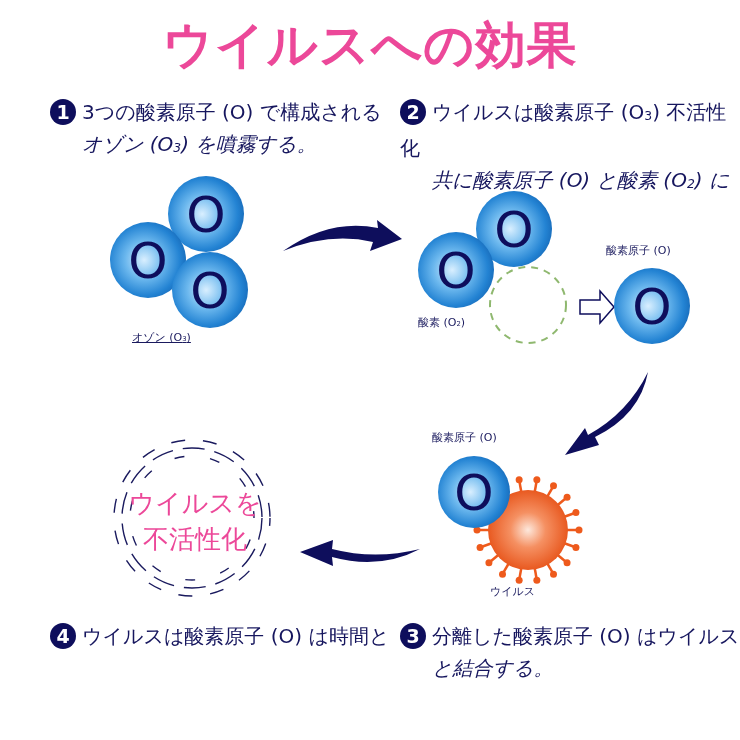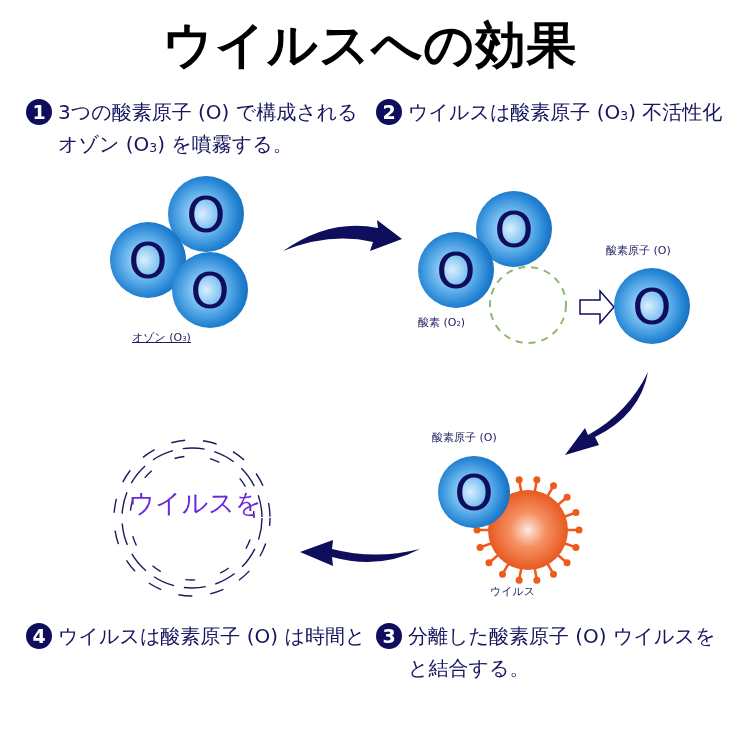--- a/index.html
+++ b/index.html
@@ -1,51 +1,52 @@
 <!DOCTYPE html>
 <html><head>
 <meta charset="utf-8">
 <style>
   html, body { margin: 0; padding: 0; background: #ffffff; }
   body { width: 740px; height: 740px; position: relative; overflow: hidden;
          font-family: "DejaVu Sans", "Liberation Sans", sans-serif; color: #14145a; }
   .abs { position: absolute; }
   .title { left: 0; top: 12px; width: 740px; text-align: center; font-size: 50px; font-weight: bold;
-           color: #000000; letter-spacing: 1px; }
-  .step { font-size: 20px; line-height: 32px; color: #16165e; }
+           color: #ec4899; letter-spacing: 1px; }
+  .step { font-size: 20px; line-height: 32px; color: #16165e; margin-left: 24px; }
   .step .num { display: inline-block; width: 26px; height: 26px; border-radius: 50%; background: #0e0e5c;
                color: #fff; font-weight: bold; font-size: 19px; line-height: 26px; text-align: center;
                vertical-align: middle; margin-right: 6px; position: relative; top: -2px; }
-  .step .line2 { padding-left: 32px; display: block; }
+  .step .line2 { padding-left: 32px; display: block; font-style: italic; }
   .lbl { font-size: 11px; color: #1a1a5e; white-space: nowrap; }
   .sub { font-size: 0.62em; vertical-align: -0.05em; }
   .inact-text { left: 110px; top: 485px; width: 170px; text-align: center; font-size: 26px;
-                line-height: 36px; color: #6d28d9; }
+                line-height: 36px; color: #ec4899; }
   svg text { font-family: "DejaVu Sans", "Liberation Sans", sans-serif; }
 </style>
 </head>
 <body>
 
 <div class="abs title">ウイルスへの効果</div>
 
 <div class="abs step" style="left:26px; top:96px;">
   <span class="num">1</span><span>3つの酸素原子 (O) で構成される</span>
   <span class="line2"><span>オゾン (O</span><span class="sub">3</span><span>) を噴霧する。</span></span>
 </div>
 
 <div class="abs step" style="left:376px; top:96px;">
   <span class="num">2</span><span>ウイルスは酸素原子 (O</span><span class="sub">3</span><span>) 不活性化</span>
+  <span class="line2"><span>共に酸素原子 (O) と酸素 (O</span><span class="sub">2</span><span>) に</span></span>
 </div>
 
 <div class="abs step" style="left:26px; top:620px;">
   <span class="num">4</span><span>ウイルスは酸素原子 (O) は時間と</span>
 </div>
 
 <div class="abs step" style="left:376px; top:620px;">
-  <span class="num">3</span><span>分離した酸素原子 (O) ウイルスを</span>
+  <span class="num">3</span><span>分離した酸素原子 (O) はウイルス</span>
   <span class="line2">と結合する。</span>
 </div>
 
 <svg class="abs" style="left:0; top:0;" width="740" height="740">
   <defs>
     <radialGradient id="atomGrad" cx="0.45" cy="0.5" r="0.55">
       <stop offset="0" stop-color="#d9efff"></stop>
       <stop offset="0.45" stop-color="#6cb8ee"></stop>
       <stop offset="0.85" stop-color="#2383d3"></stop>
       <stop offset="1" stop-color="#1a70bf"></stop>
@@ -151,13 +152,14 @@
 </svg>
 
 <div class="abs lbl" style="left:132px; top:330px;text-decoration:underline;"><span>オゾン (O</span><span class="sub">3</span><span>)</span></div>
 <div class="abs lbl" style="left:418px; top:315px;text-align:center;"><span>酸素 (O</span><span class="sub">2</span><span>)</span></div>
 <div class="abs lbl" style="left:606px; top:243px;">酸素原子 (O)</div>
 <div class="abs lbl" style="left:432px; top:430px;">酸素原子 (O)</div>
 <div class="abs lbl" style="left:490px; top:584px;">ウイルス</div>
 
 <div class="abs inact-text">
   <div>ウイルスを</div>
+  <div>不活性化</div>
 </div>
 
 </body></html>

